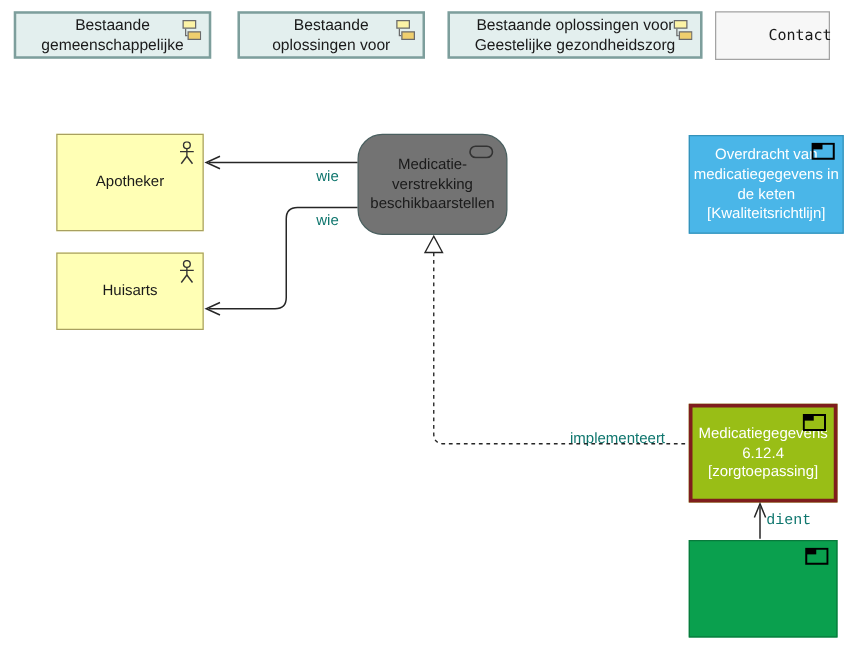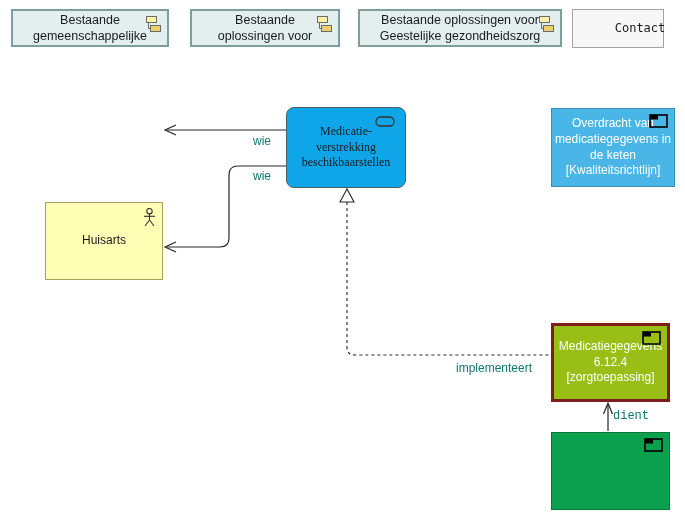--- a/index.html
+++ b/index.html
@@ -22,35 +22,35 @@
   .tab-3{left:358px;top:9px;width:204px;height:38px;}
   .tab-contact{
     left:572px;top:9px;width:92px;height:39px;
     background:#f7f7f7;border:1px solid #a3a3a3;
     font-family:"DejaVu Sans Mono",monospace;font-size:12px;cursor:pointer;padding-left:46px;
   }
 
   
   .actor{background:#ffffb5;border:1px solid #a8a060;}
   .apotheker{left:45px;top:107px;width:118px;height:78px;}
-  .huisarts{left:45px;top:202px;width:118px;height:78px;}
+  .huisarts{left:45px;top:202px;width:118px;height:62px;}
   .service{
     left:286px;top:107px;width:120px;height:81px;
-    background:#0ea5e9;border:1px solid #4a5f5f;border-radius:8px;font-family:Liberation Serif, serif;
+    background:#737373;border:1px solid #4a5f5f;border-radius:20px;
   }
   .product{color:#ffffff;}
   .overdracht{left:551px;top:108px;width:124px;height:79px;background:#4ab6e8;border:1px solid #3492ba;}
   .medicatiegegevens{left:551px;top:323px;width:119px;height:79px;background:#99be16;border:3px solid #7f1d1d;}
   .lsp{left:551px;top:432px;width:119px;height:78px;background:#0aa04e;border:1px solid #087a3c;}
 
   
   .elabel{position:absolute;font-size:12px;color:#0f766e;}
   .wie1{left:253px;top:134px;}
   .wie2{left:253px;top:169px;}
-  .impl{left:456px;top:361px;}
+  .impl{left:456px;top:343px;}
   .dient{left:613px;top:409px;font-family:Liberation Mono, monospace;}
 
   #connectors{position:absolute;left:0;top:0;pointer-events:none;}
 </style>
 </head>
 <body>
 
 <div id="canvas">
 
   <div class="node tab tab-1">
@@ -83,20 +83,32 @@
         <rect x="3.5" y="0.5" width="10" height="6" fill="#fcf3a6" stroke="#6b6b6b"></rect>
         <polyline points="5.5,7 5.5,12.5 7,12.5" fill="none" stroke="#6b6b6b"></polyline>
         <rect x="7.5" y="9.5" width="10" height="6" fill="#efcf6e" stroke="#6b6b6b"></rect>
       </svg>
     </span>
   </div>
   <div class="node tab-contact">
     <span class="lbl">Contact</span>
   </div>
 
+  <div class="node actor apotheker">
+    <span class="lbl">Apotheker</span>
+    <span class="icon">
+      <svg width="13" height="19" viewBox="0 0 13 19" fill="none" stroke="#333333" stroke-width="1.1">
+        <circle cx="6.5" cy="3.2" r="2.7"></circle>
+        <line x1="6.5" y1="5.9" x2="6.5" y2="12"></line>
+        <line x1="1" y1="8.3" x2="12" y2="8.3"></line>
+        <line x1="6.5" y1="12" x2="2" y2="18"></line>
+        <line x1="6.5" y1="12" x2="11" y2="18"></line>
+      </svg>
+    </span>
+  </div>
   <div class="node actor huisarts">
     <span class="lbl">Huisarts</span>
     <span class="icon">
       <svg width="13" height="19" viewBox="0 0 13 19" fill="none" stroke="#333333" stroke-width="1.1">
         <circle cx="6.5" cy="3.2" r="2.7"></circle>
         <line x1="6.5" y1="5.9" x2="6.5" y2="12"></line>
         <line x1="1" y1="8.3" x2="12" y2="8.3"></line>
         <line x1="6.5" y1="12" x2="2" y2="18"></line>
         <line x1="6.5" y1="12" x2="11" y2="18"></line>
       </svg>

